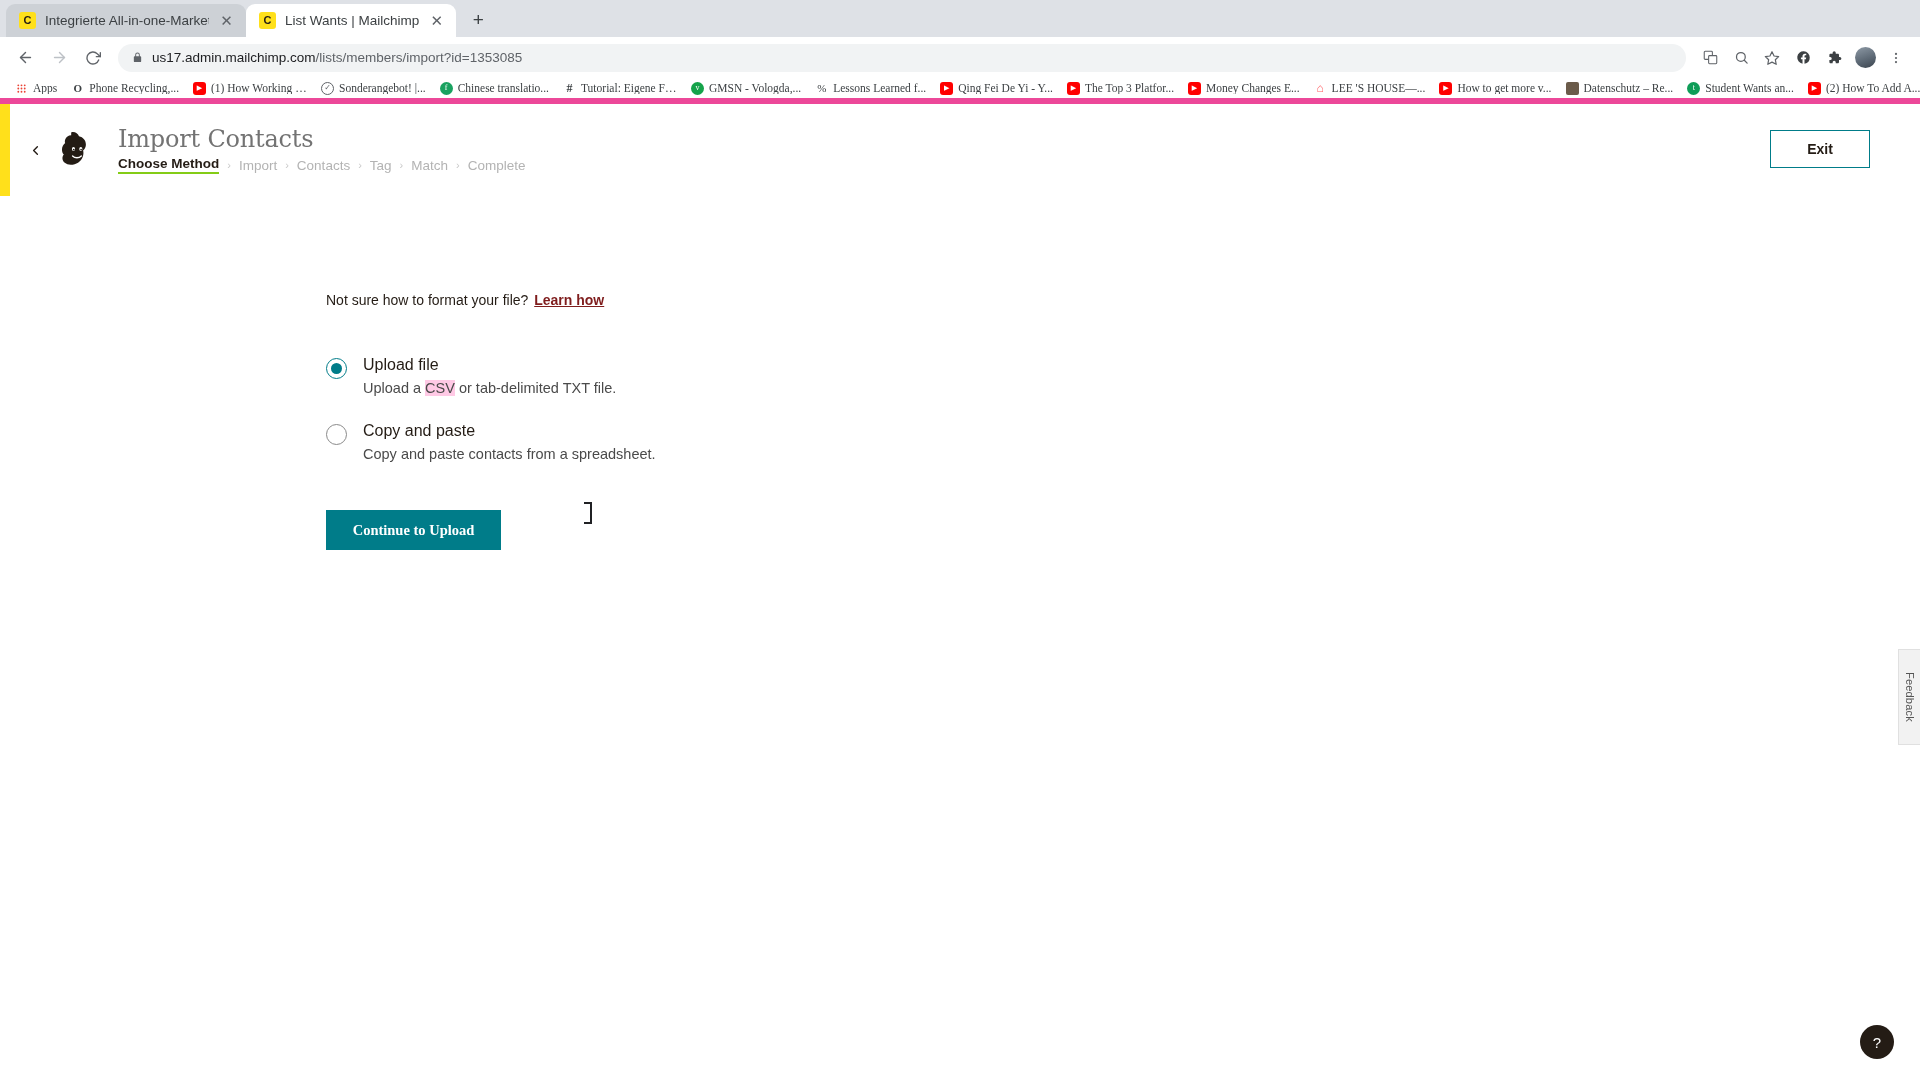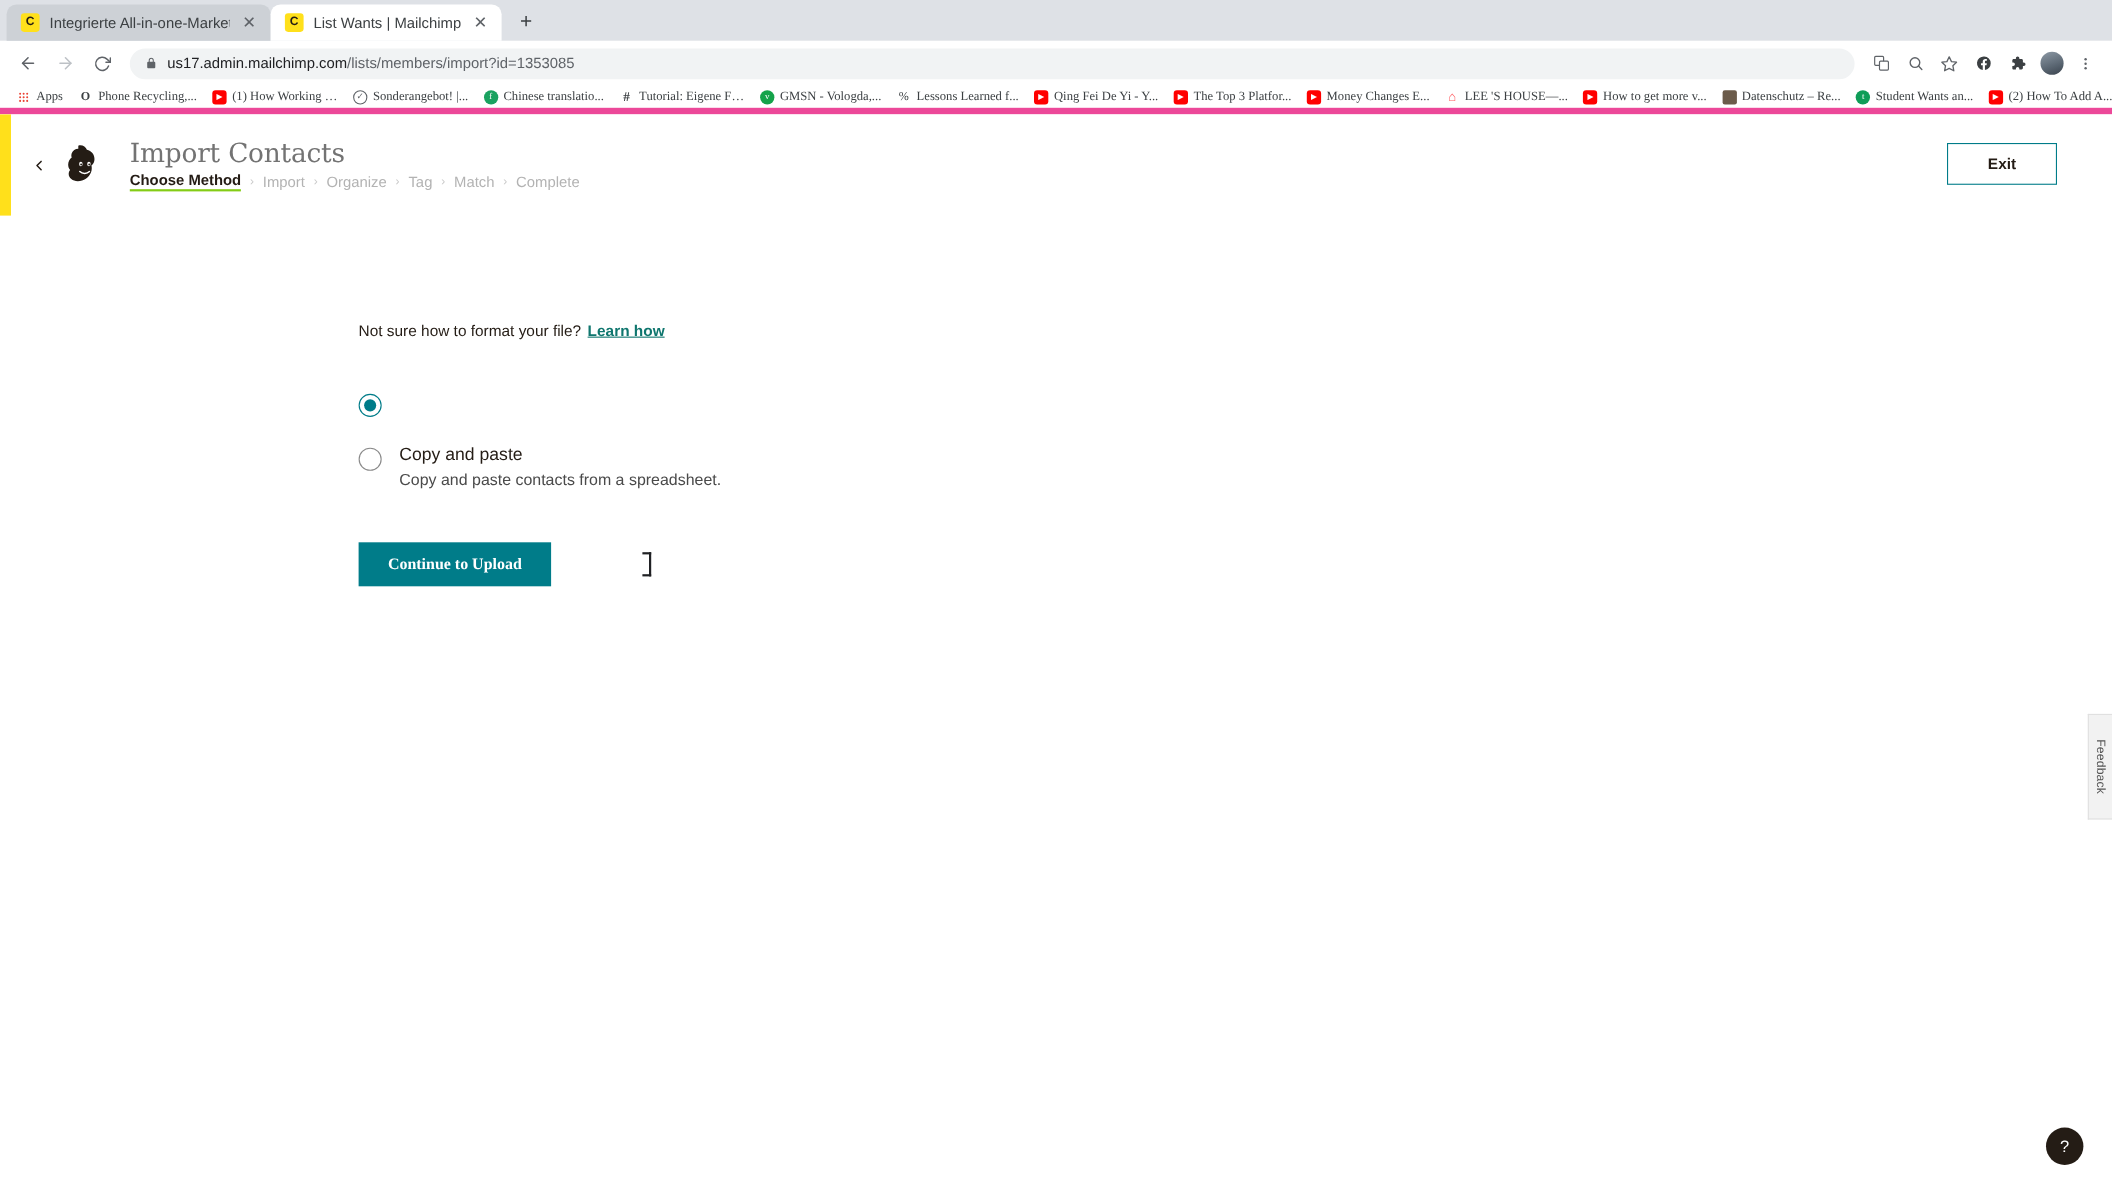--- a/index.html
+++ b/index.html
@@ -211,21 +211,21 @@
     letter-spacing: -0.5px;
     line-height: 1.15;
     font-weight: normal;
   }
   .subline {
     margin-top: 28px;
     font-size: 14px;
     color: #241c15;
   }
   .learn-link {
-    color: #0f766e;
+    color: #7f1d1d;
     text-decoration: underline;
     font-weight: bold;
     margin-left: 2px;
   }
 
   .options { margin-top: 48px; }
   .option { display: flex; align-items: flex-start; gap: 16px; }
   .option + .option { margin-top: 26px; }
   .radio {
     width: 21px; height: 21px;
@@ -493,21 +493,21 @@
         <path d="M36 63c5 5 14 5 19 0" stroke="#fff" stroke-width="3" fill="none" stroke-linecap="round"></path>
       </svg>
 
       <div class="header-text">
         <div class="page-title">Import Contacts</div>
         <div class="breadcrumb">
           <span class="crumb active">Choose Method</span>
           <span class="crumb-sep">›</span>
           <span class="crumb">Import</span>
           <span class="crumb-sep">›</span>
-          <span class="crumb">Organize</span>
+          <span class="crumb">Contacts</span>
           <span class="crumb-sep">›</span>
           <span class="crumb">Tag</span>
           <span class="crumb-sep">›</span>
           <span class="crumb">Match</span>
           <span class="crumb-sep">›</span>
           <span class="crumb">Complete</span>
         </div>
       </div>
 
       <div class="exit-btn">Exit</div>
@@ -516,20 +516,24 @@
     <div class="content">
 
       <div class="subline">
         <span>Not sure how to format your file?</span>
         <a class="learn-link" href="#">Learn how</a>
       </div>
 
       <div class="options">
         <div class="option">
           <span class="radio checked"></span>
+          <span class="opt-text">
+            <span class="opt-label">Upload file</span>
+            <span class="opt-desc"><span>Upload a </span><span class="hl">CSV</span><span> or tab-delimited TXT file.</span></span>
+          </span>
         </div>
 
         <div class="option">
           <span class="radio unchecked"></span>
           <span class="opt-text">
             <span class="opt-label">Copy and paste</span>
             <span class="opt-desc">Copy and paste contacts from a spreadsheet.</span>
           </span>
         </div>
       </div>

